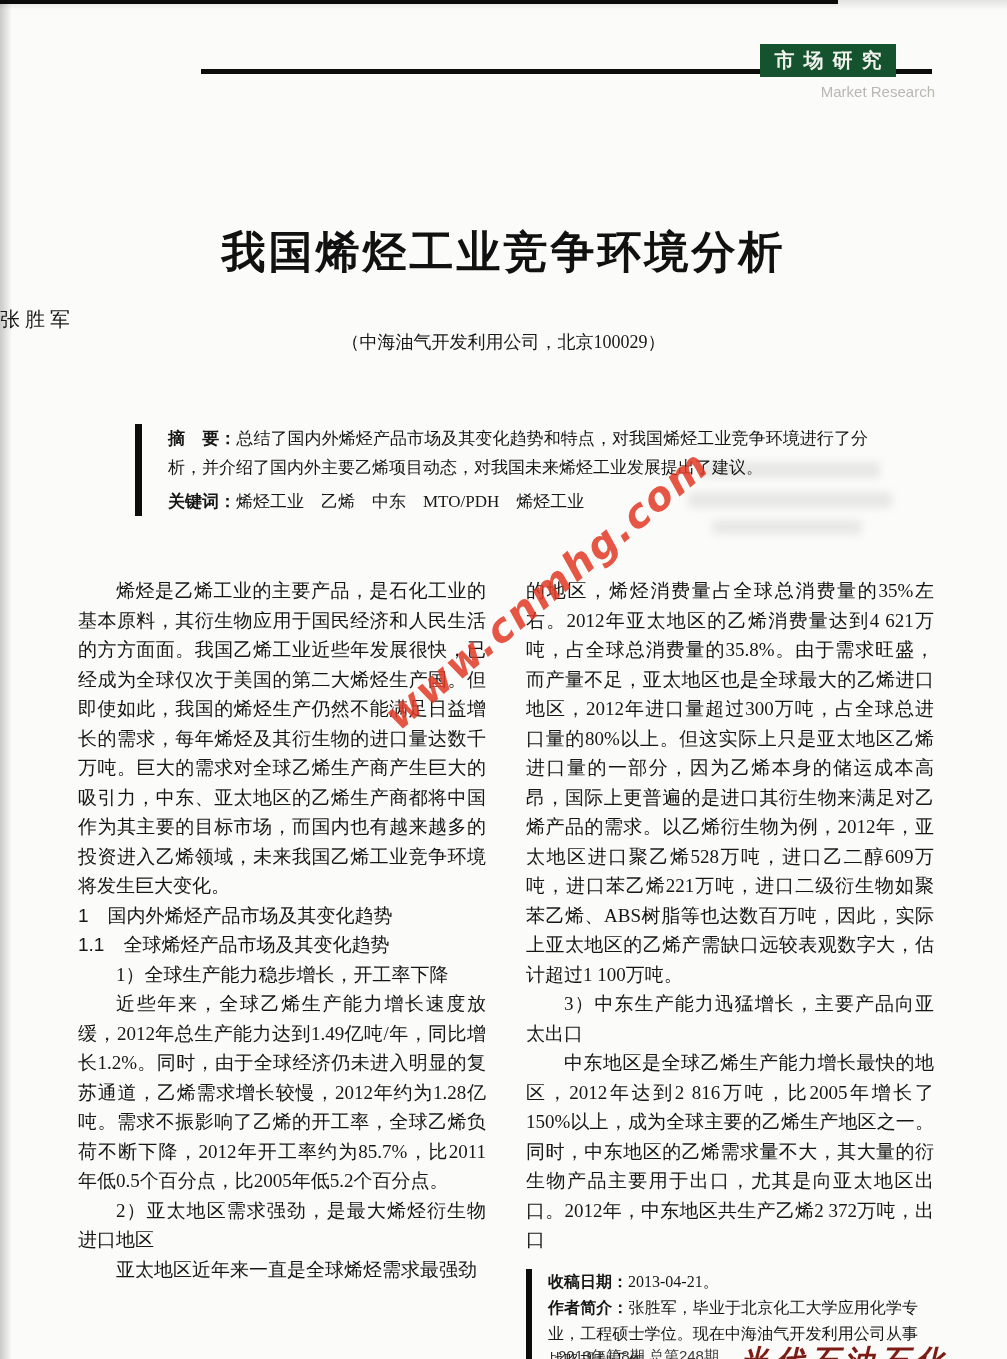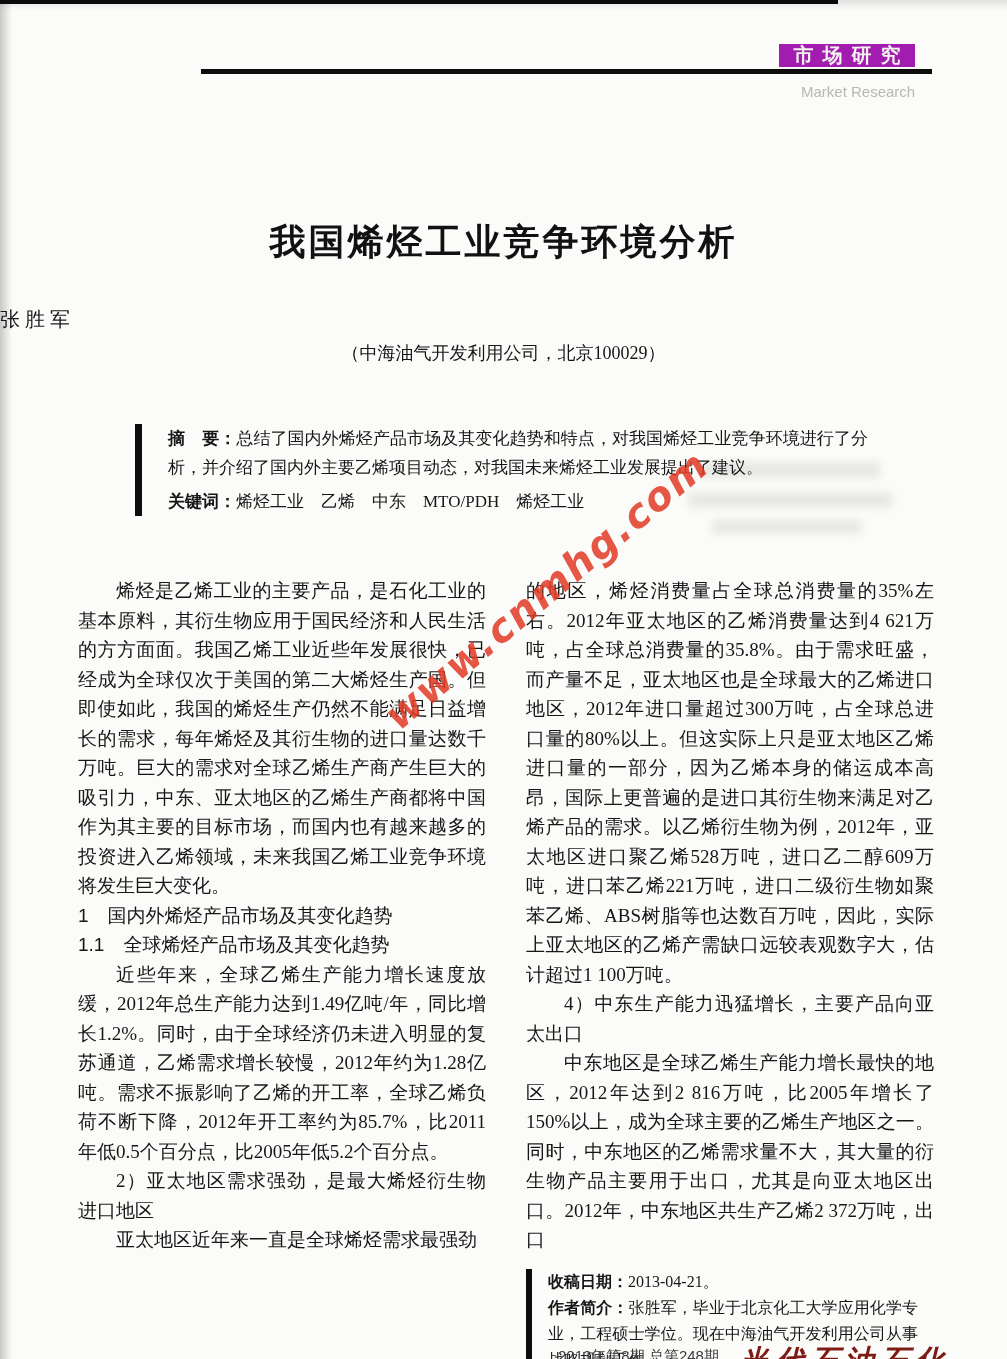--- a/index.html
+++ b/index.html
@@ -8,33 +8,33 @@
     background:#fbfbf9; overflow:hidden;
     font-family:"Liberation Serif","DejaVu Serif",serif; color:#161616;
   }
   .edge-shade-left { position:absolute; left:0; top:0; width:12px; height:100%;
     background:linear-gradient(to right, rgba(0,0,0,.20), rgba(0,0,0,0)); }
   .edge-shade-top { position:absolute; left:0; top:0; width:100%; height:10px;
     background:linear-gradient(to bottom, rgba(0,0,0,.10), rgba(0,0,0,0)); }
   .top-edge-line { position:absolute; top:0; left:0; width:838px; height:4px; background:#0a0a0a; }
 
   .header-rule { position:absolute; top:69px; left:201px; width:731px; height:5px; background:#0c0c0c; }
-  .corner-box { position:absolute; top:44px; left:779px; width:136px; height:23px;
-    background:#a21caf; color:#f2f2ef; display:flex; align-items:center; justify-content:center;
+  .corner-box { position:absolute; top:44px; left:760px; width:136px; height:33px;
+    background:#14532d; color:#f2f2ef; display:flex; align-items:center; justify-content:center;
     font-family:"Liberation Sans","DejaVu Sans",sans-serif; font-weight:bold; font-size:20px;
     letter-spacing:9px; padding-left:9px; box-sizing:border-box; }
-  .corner-sub { position:absolute; top:83px; left:801px; width:134px; text-align:left;
+  .corner-sub { position:absolute; top:83px; left:801px; width:134px; text-align:right;
     color:#b9b7b2; font-size:15px; font-family:"Liberation Sans","DejaVu Sans",sans-serif; }
 
   .title { position:absolute; top:194px; left:0; width:100%; text-align:center;
     font-family:Liberation Serif, serif; font-weight:bold;
-    font-size:36px; letter-spacing:3px; color:#111; }
+    font-size:44px; letter-spacing:3px; color:#111; }
   .author { position:absolute; top:306px; left:0; width:100%; text-align:left;
     font-size:20px; letter-spacing:5px; }
-  .affiliation { position:absolute; top:341px; left:0; width:100%; text-align:center; font-size:18px; }
+  .affiliation { position:absolute; top:330px; left:0; width:100%; text-align:center; font-size:18px; }
 
   .abstract-wrap { position:absolute; top:424px; left:135px; width:742px; display:flex; }
   .abstract-bar { width:7px; background:#0d0d0d; margin-right:26px; flex:0 0 auto; }
   .abstract-content { font-size:17px; line-height:29px; width:700px; text-align:justify; }
   .abstract-content p { margin:0; }
   .abstract-content p.kw { margin-top:5px; }
   .b { font-family:Liberation Serif, serif; font-weight:bold; }
 
   .columns { position:absolute; top:576px; left:78px; width:856px; display:flex; gap:40px;
     font-size:19px; line-height:29.5px; text-align:justify; }
@@ -93,27 +93,28 @@
       <p><span class="b">摘　要：</span><span>总结了国内外烯烃产品市场及其变化趋势和特点，对我国烯烃工业竞争环境进行了分析，并介绍了国内外主要乙烯项目动态，对我国未来烯烃工业发展提出了建议。</span></p>
       <p class="kw"><span class="b">关键词：</span><span>烯烃工业　乙烯　中东　MTO/PDH　烯烃工业</span></p>
     </div>
   </div>
 
   <div class="columns">
     <div class="col">
       <p class="indent">烯烃是乙烯工业的主要产品，是石化工业的基本原料，其衍生物应用于国民经济和人民生活的方方面面。我国乙烯工业近些年发展很快，已经成为全球仅次于美国的第二大烯烃生产国。但即使如此，我国的烯烃生产仍然不能满足日益增长的需求，每年烯烃及其衍生物的进口量达数千万吨。巨大的需求对全球乙烯生产商产生巨大的吸引力，中东、亚太地区的乙烯生产商都将中国作为其主要的目标市场，而国内也有越来越多的投资进入乙烯领域，未来我国乙烯工业竞争环境将发生巨大变化。</p>
       <p class="h-sec">1　国内外烯烃产品市场及其变化趋势</p>
       <p class="h-sec">1.1　全球烯烃产品市场及其变化趋势</p>
+      <p class="indent">1）全球生产能力稳步增长，开工率下降</p>
       <p class="indent">近些年来，全球乙烯生产能力增长速度放缓，2012年总生产能力达到1.49亿吨/年，同比增长1.2%。同时，由于全球经济仍未进入明显的复苏通道，乙烯需求增长较慢，2012年约为1.28亿吨。需求不振影响了乙烯的开工率，全球乙烯负荷不断下降，2012年开工率约为85.7%，比2011年低0.5个百分点，比2005年低5.2个百分点。</p>
       <p class="indent">2）亚太地区需求强劲，是最大烯烃衍生物进口地区</p>
       <p class="indent">亚太地区近年来一直是全球烯烃需求最强劲</p>
     </div>
     <div class="col">
       <p>的地区，烯烃消费量占全球总消费量的35%左右。2012年亚太地区的乙烯消费量达到4 621万吨，占全球总消费量的35.8%。由于需求旺盛，而产量不足，亚太地区也是全球最大的乙烯进口地区，2012年进口量超过300万吨，占全球总进口量的80%以上。但这实际上只是亚太地区乙烯进口量的一部分，因为乙烯本身的储运成本高昂，国际上更普遍的是进口其衍生物来满足对乙烯产品的需求。以乙烯衍生物为例，2012年，亚太地区进口聚乙烯528万吨，进口乙二醇609万吨，进口苯乙烯221万吨，进口二级衍生物如聚苯乙烯、ABS树脂等也达数百万吨，因此，实际上亚太地区的乙烯产需缺口远较表观数字大，估计超过1 100万吨。</p>
-      <p class="indent">4）中东生产能力迅猛增长，主要产品向亚太出口</p>
+      <p class="indent">3）中东生产能力迅猛增长，主要产品向亚太出口</p>
       <p class="indent">中东地区是全球乙烯生产能力增长最快的地区，2012年达到2 816万吨，比2005年增长了150%以上，成为全球主要的乙烯生产地区之一。同时，中东地区的乙烯需求量不大，其大量的衍生物产品主要用于出口，尤其是向亚太地区出口。2012年，中东地区共生产乙烯2 372万吨，出口</p>
       <div class="footnote">
         <div class="fn-bar"></div>
         <div class="fn-content">
           <p><span class="b">收稿日期：</span><span>2013-04-21。</span></p>
           <p><span class="b">作者简介：</span><span>张胜军，毕业于北京化工大学应用化学专业，工程硕士学位。现在中海油气开发利用公司从事战略规划工作。</span></p>
         </div>
       </div>
     </div>
   </div>

